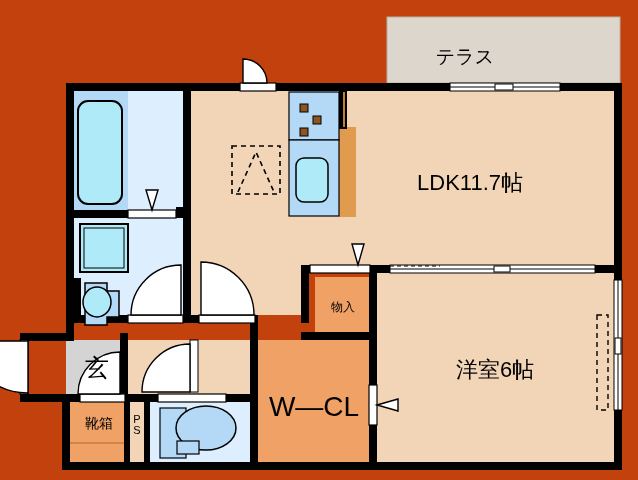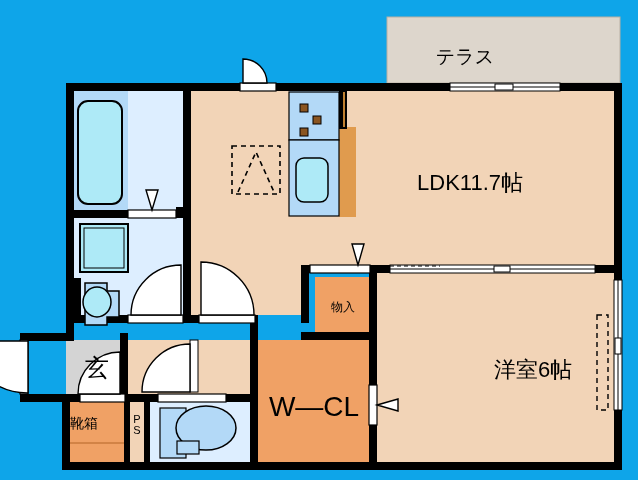--- a/index.html
+++ b/index.html
@@ -1,18 +1,18 @@
 <!DOCTYPE html>
 <html><head>
 <meta charset="utf-8">
 <title>Floor Plan</title>
 <style>
   html,body{margin:0;padding:0;background:#ffffff;}
   body{font-family:"Liberation Sans","DejaVu Sans",sans-serif;}
-  #plan{position:relative;width:638px;height:480px;background:#0ea5e9;overflow:hidden;}
+  #plan{position:relative;width:638px;height:480px;background:#c2410c;overflow:hidden;}
   #plan svg{position:absolute;left:0;top:0;}
   .lbl{position:absolute;color:#000;white-space:nowrap;line-height:1;}
 </style>
 </head>
 <body>
 
 <div id="plan">
 
 <svg width="638" height="480" viewBox="0 0 638 480">
 
@@ -223,24 +223,24 @@
   </g>
 
 </svg>
 
 <div class="lbl" style="left:465px;top:47px;font-size:19px;transform:translateX(-50%);">テラス</div>
 
 <div class="lbl" style="left:470px;top:172px;font-size:22px;transform:translateX(-50%);text-align:center;">LDK11.7帖</div>
 
 <div class="lbl" style="left:343px;top:301px;font-size:12px;transform:translateX(-50%);">物入</div>
 
-<div class="lbl" style="left:495px;top:359px;font-size:22px;transform:translateX(-50%);margin-left:38px;">洋室6帖</div>
+<div class="lbl" style="left:495px;top:359px;font-size:22px;transform:translateX(-50%);">洋室6帖</div>
 
 <div class="lbl" style="left:314px;top:393px;font-size:28px;transform:translateX(-50%);">W—CL</div>
 
 <div class="lbl" style="left:97px;top:356px;font-size:24px;transform:translateX(-50%);">玄</div>
 
-<div class="lbl" style="left:84px;top:416px;font-size:14px;transform:translateX(-50%);">靴箱</div>
+<div class="lbl" style="left:99px;top:416px;font-size:14px;transform:translateX(-50%);">靴箱</div>
 
 <div class="lbl" style="left:137px;top:414px;font-size:11px;line-height:11px;transform:translateX(-50%);white-space:pre;">P
 S</div>
 
 </div>
 
 </body></html>

